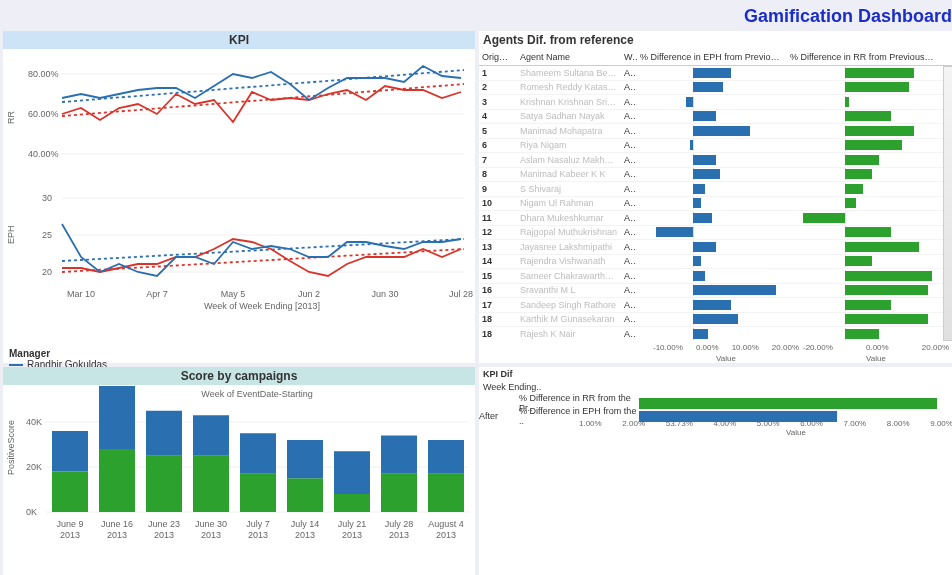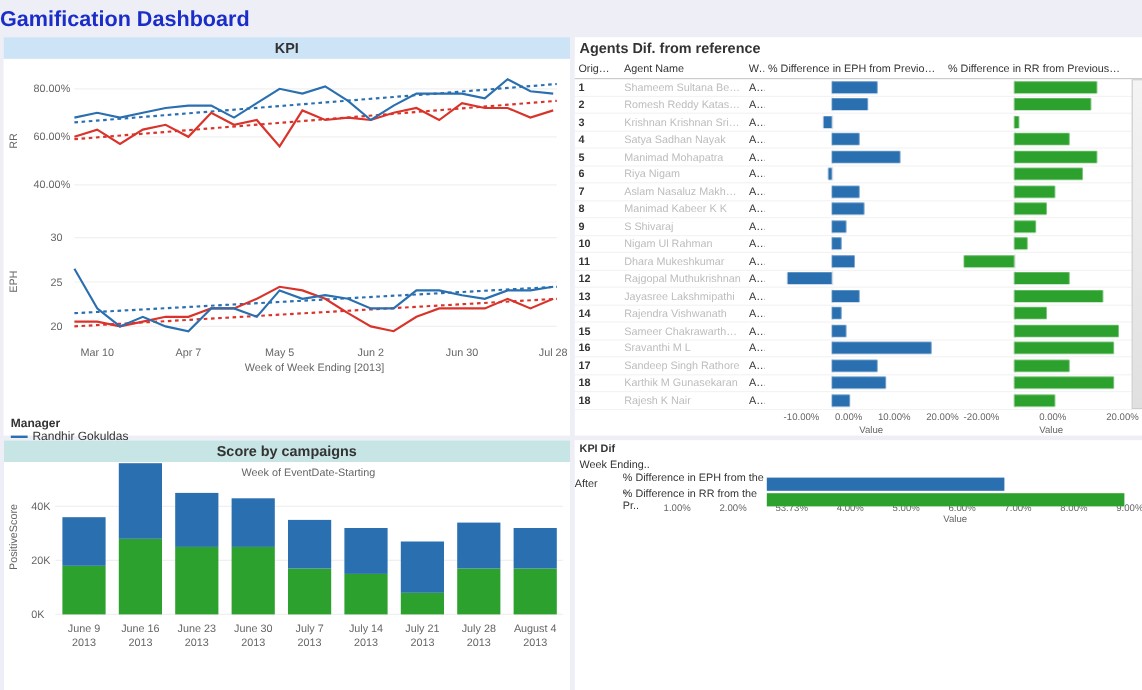--- a/index.html
+++ b/index.html
@@ -6,21 +6,21 @@
   body {
     font-family: Arial, Helvetica, sans-serif;
     background: #eeeef7;
     width: 952px;
     height: 575px;
     overflow: hidden;
     font-size: 10px;
     color: #333;
   }
   .title {
-    text-align: left;
+    text-align: right;
     font-size: 18px;
     font-weight: bold;
     color: #1a2dc8;
     padding: 6px 0 4px;
   }
   .dash {
     display: grid;
     grid-template-columns: 472px 474px;
     grid-template-rows: 332px 210px;
     gap: 4px;
@@ -65,21 +65,21 @@
   .b-green { background:#2da12d; }
   .ag-axis { display:grid; grid-template-columns:158px 150px 150px; font-size:8px; color:#666; padding-top:2px;padding-left:14px;}
   .ag-axis .scale { display:flex; justify-content:space-between; padding:0 2px;}
   .ag-axis .lbl { text-align:center; }
   
   .kdif { background:#fff; font-size:9px; }
   .kdif-title { font-weight:bold; padding:2px 4px; background:#fff;}
   .kdif-row { display:grid; grid-template-columns: 40px 120px 1fr; height:13px; align-items:center; }
   .kdif-row .hbar-wrap { position:relative; height:11px; }
   .kdif-row .hbar { position:absolute; left:0; top:0; height:11px; }
-  .kdif-ax { display:flex; font-size:8px; color:#666; padding-left:74px; justify-content:space-between;}
+  .kdif-ax { display:flex; font-size:8px; color:#666; padding-left:100px; justify-content:space-between;}
   .right-top { display:flex; flex-direction:column; }
   .agents-scroll-wrap { display:flex; flex:1; min-height:0;}
   .agents-scroll-wrap .fake { width:10px; background:linear-gradient(#f4f4f4,#e0e0e0); border:1px solid #ccc;}
 </style>
 </head>
 <body>
 
 <div class="title">Gamification Dashboard</div>
 
 <div class="dash">
@@ -470,31 +470,31 @@
             <text x="442" y="153" text-anchor="middle" class="tick">2013</text>
           </g>
       </svg>
     </div>
   </div>
 
   <div class="panel kdif">
     <div class="kdif-title">KPI Dif</div>
     <div style="font-size:9px;padding:1px 4px;">Week Ending..</div>
     <div class="kdif-row">
+      <div></div>
+      <div>% Difference in RR from the Pr..</div>
+      <div class="hbar-wrap">
+          <div class="hbar b-green" style="width:95%"></div>
+        </div>
+    </div>
+    <div class="kdif-row">
       <div>After</div>
       <div>% Difference in EPH from the ..</div>
       <div class="hbar-wrap">
           <div class="hbar b-blue" style="width:63%"></div>
-        </div>
-    </div>
-    <div class="kdif-row">
-      <div></div>
-      <div>% Difference in RR from the Pr..</div>
-      <div class="hbar-wrap">
-          <div class="hbar b-green" style="width:95%"></div>
         </div>
     </div>
     <div class="kdif-ax">
       <span>1.00%</span>
         <span>2.00%</span>
         <span>53.73%</span>
         <span>4.00%</span>
         <span>5.00%</span>
         <span>6.00%</span>
         <span>7.00%</span>

